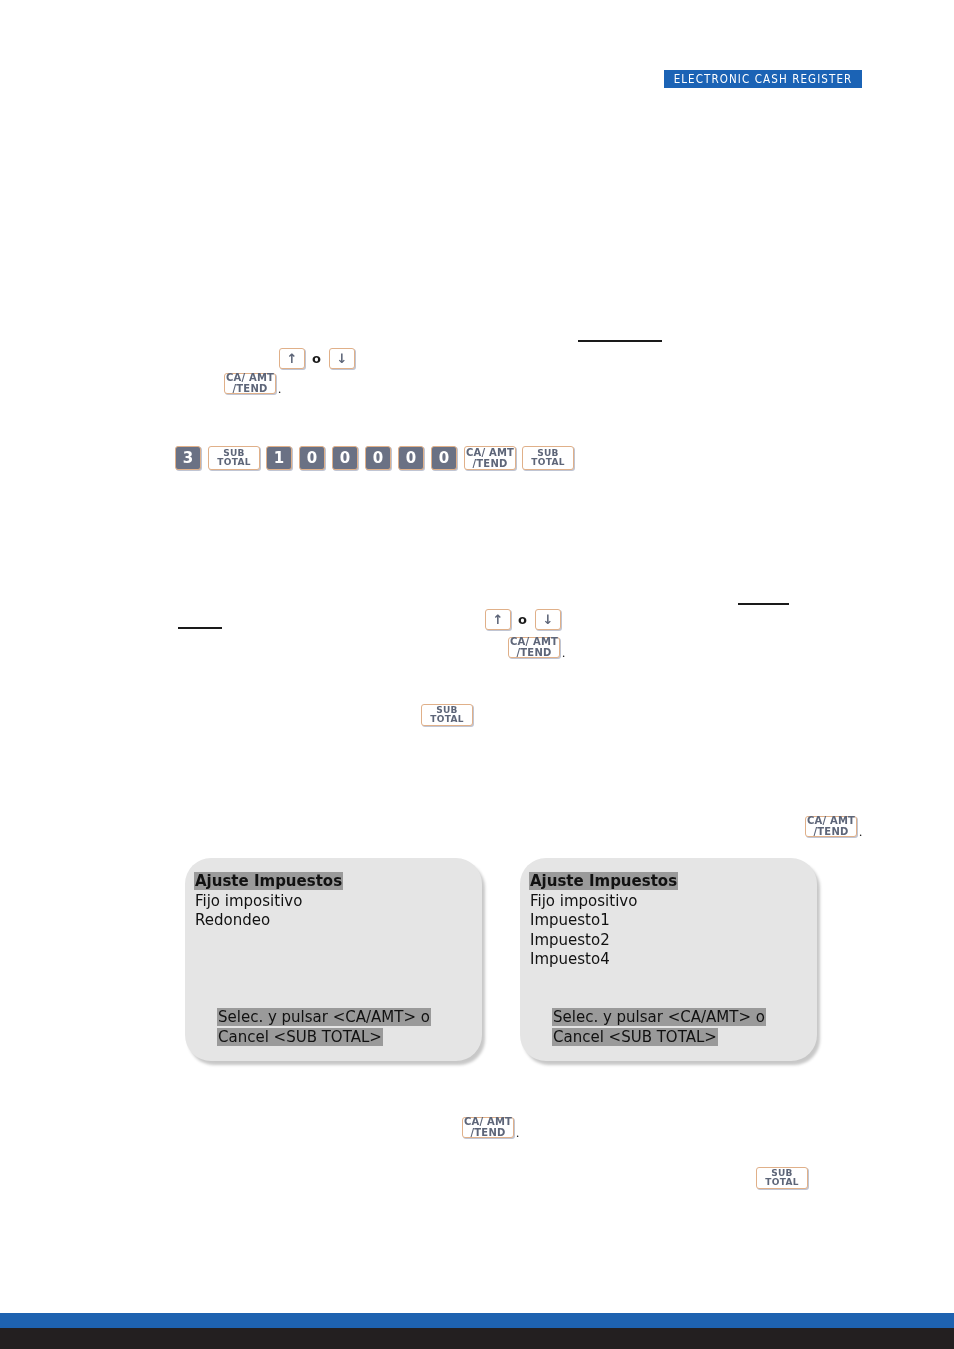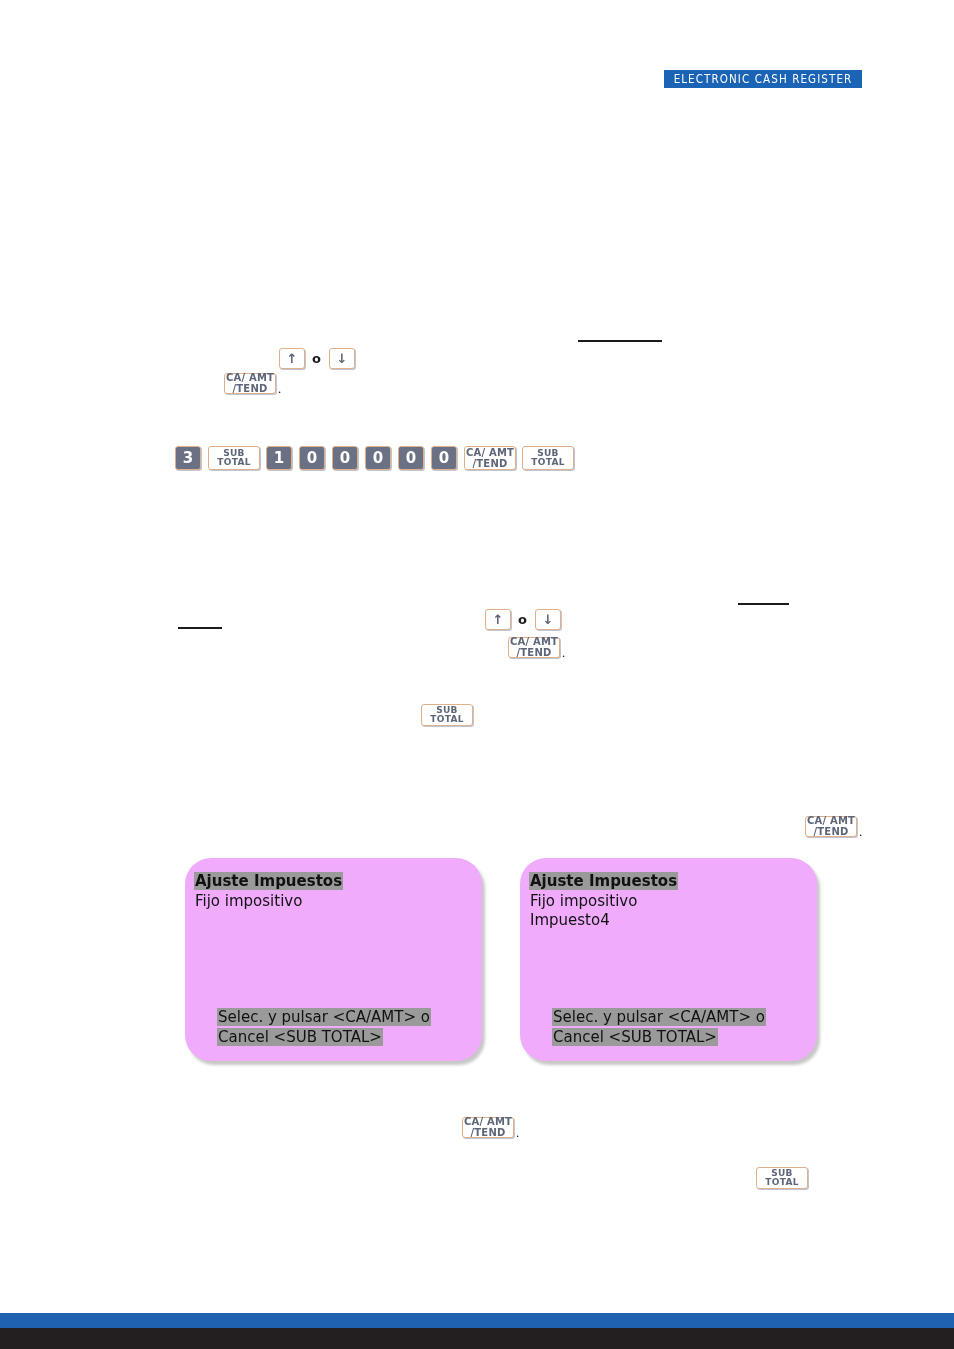--- a/index.html
+++ b/index.html
@@ -87,21 +87,21 @@
     position: absolute;
     font-size: 13px;
     color: #1a1a1a;
     font-family: "Liberation Serif", serif;
   }
 
   
   .lcd {
     position: absolute;
     box-sizing: border-box;
-    background: #f0abfc;
+    background: #e5e5e5;
     border-radius: 26px;
     box-shadow: 3px 4px 3px rgba(0,0,0,0.22);
     overflow: hidden;
     padding: 14px 0 0 0;
   }
   .lcd-line {
     font-family: "DejaVu Sans", sans-serif;
     font-size: 15px;
     color: #111111;
     line-height: 19.5px;
@@ -208,38 +208,47 @@
 </div>
 <div class="dot" style="left:859px; top:824px;">.</div>
 
 <div class="lcd" style="left:185px; top:858px; width:297px; height:203px;">
   <div class="lcd-line hl bold">
     <span>Ajuste Impuestos</span>
   </div>
   <div class="lcd-line">
     <span>Fijo impositivo</span>
   </div>
+  <div class="lcd-line">
+    <span>Redondeo</span>
+  </div>
   <div class="lcd-footer">
     <div class="lcd-line hl">
       <span>Selec. y pulsar &lt;CA/AMT&gt; o</span>
     </div>
     <div class="lcd-line hl">
       <span>Cancel &lt;SUB TOTAL&gt;</span>
     </div>
   </div>
 </div>
 
 <div class="lcd" style="left:520px; top:858px; width:297px; height:203px;">
   <div class="lcd-line hl bold">
     <span>Ajuste Impuestos</span>
   </div>
   <div class="lcd-line">
     <span>Fijo impositivo</span>
   </div>
   <div class="lcd-line">
+    <span>Impuesto1</span>
+  </div>
+  <div class="lcd-line">
+    <span>Impuesto2</span>
+  </div>
+  <div class="lcd-line">
     <span>Impuesto4</span>
   </div>
   <div class="lcd-footer">
     <div class="lcd-line hl">
       <span>Selec. y pulsar &lt;CA/AMT&gt; o</span>
     </div>
     <div class="lcd-line hl">
       <span>Cancel &lt;SUB TOTAL&gt;</span>
     </div>
   </div>

